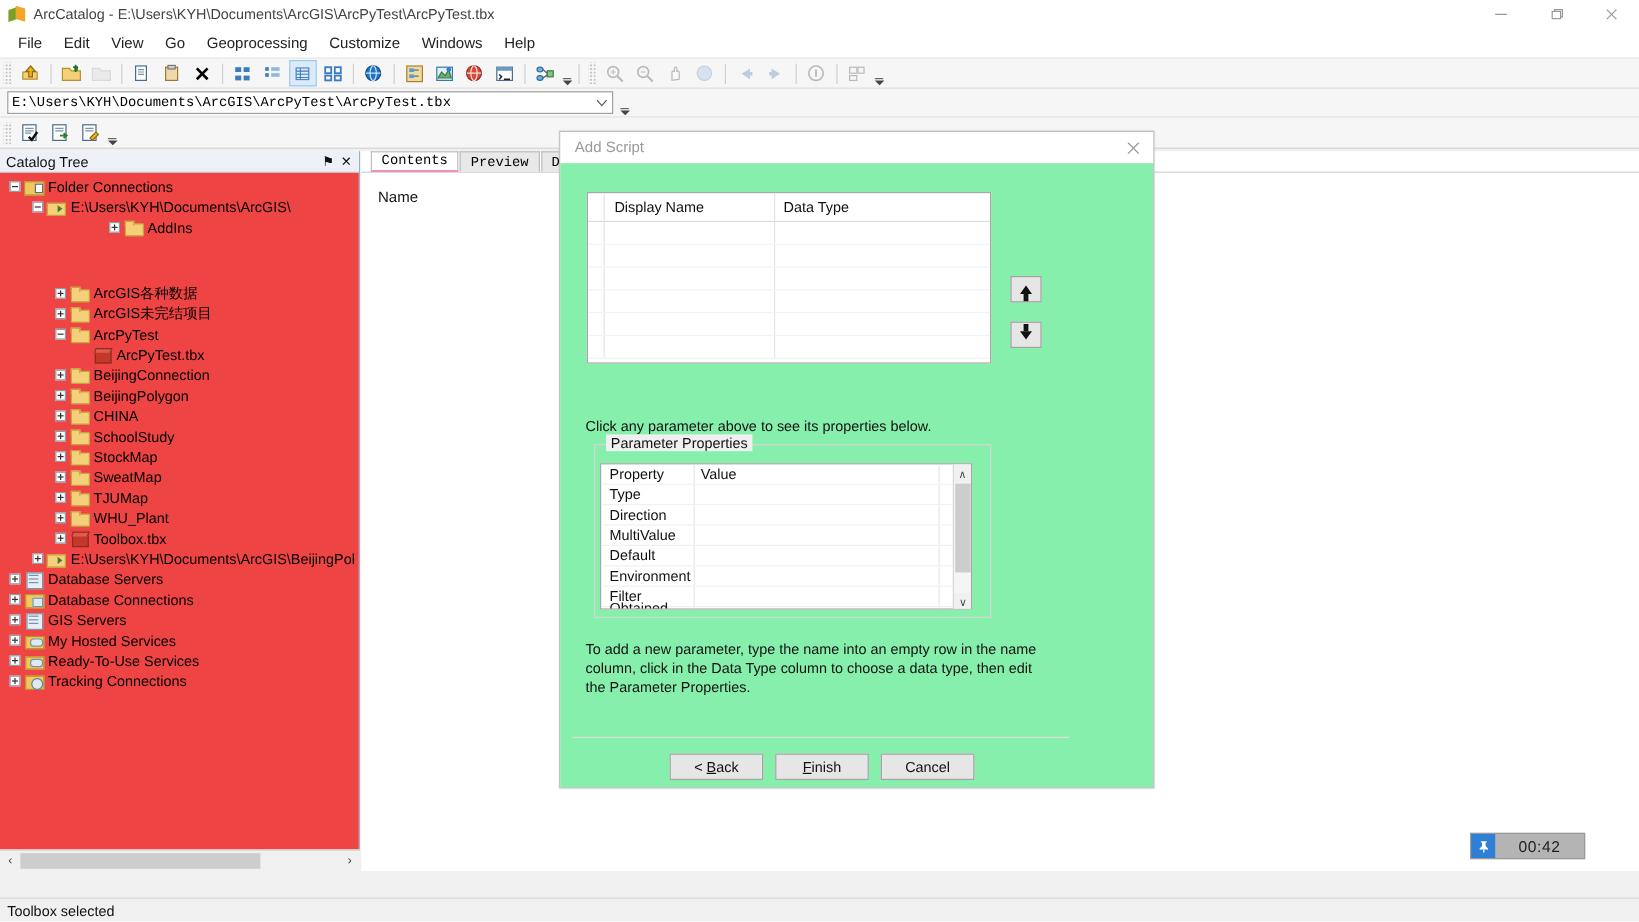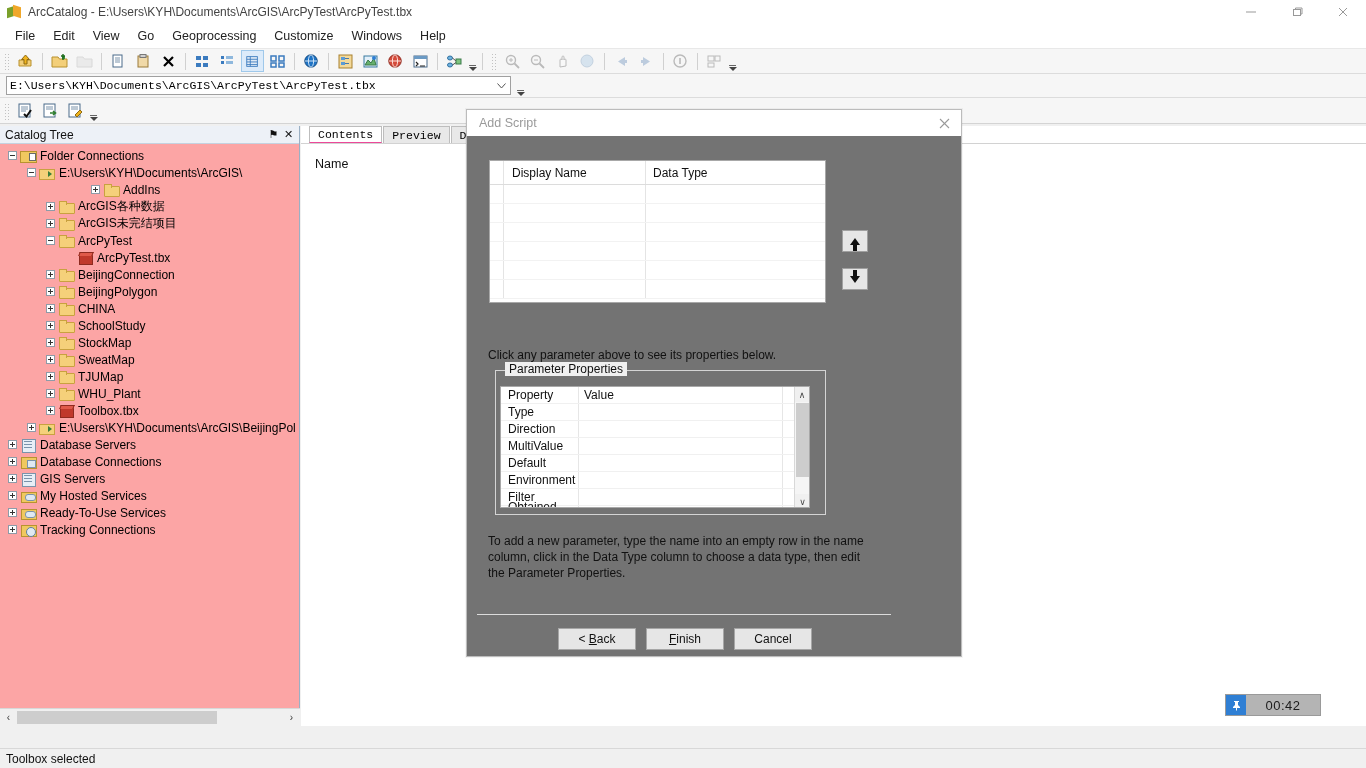--- a/index.html
+++ b/index.html
@@ -78,21 +78,21 @@
   .catalog {
     position:absolute; left:0; top:126px; width:300px; height:600px;
     background:#fff; border-right:1px solid #9ab0c4;
   }
   .cat-header {
     height:18px; background:#edf1f7; border-bottom:1px solid #c5d2e0;
     display:flex; align-items:center; padding:0 3px 0 5px; font-size:12px; color:#111;
   }
   .cat-header .sp { flex:1; }
   .cat-hbtn { width:15px; height:15px; display:flex; align-items:center; justify-content:center; font-size:11px; color:#111; }
-  .cat-body { position:absolute; left:0; top:18px; right:0; bottom:18px; background:#fca5a5; overflow:hidden; padding-top:3px; }
+  .cat-body { position:absolute; left:0; top:18px; right:0; bottom:18px; background:#ef4444; overflow:hidden; padding-top:3px; }
   .tnode { display:flex; align-items:center; height:17px; white-space:nowrap; font-size:12px; color:#000; }
   .exp { width:13px; height:13px; flex:none; display:flex; align-items:center; justify-content:center; margin-right:1px; }
   .exp .bx { width:9px; height:9px; border:1px solid #8e9ba8; background:#fff; position:relative; }
   .exp .bx::before { content:""; position:absolute; left:1px; top:3px; width:5px; height:1px; background:#333; }
   .exp.plus .bx::after { content:""; position:absolute; left:3px; top:1px; width:1px; height:5px; background:#333; }
   .exp.none { }
   .ico { width:16px; height:16px; flex:none; margin-right:4px; position:relative; }
   
   .ico.folder::before { content:""; position:absolute; left:1px; top:4px; width:14px; height:9px; background:#f5d07a; border:1px solid #c9a13f; border-radius:0 1px 1px 1px; }
   .ico.folder::after { content:""; position:absolute; left:1px; top:2px; width:6px; height:3px; background:#f5d07a; border:1px solid #c9a13f; border-bottom:none; }
@@ -144,21 +144,21 @@
   
   .timer { position:absolute; left:1225px; top:694px; width:96px; height:22px; background:#b4b4b4; border:1px solid #9a9a9a; display:flex; align-items:center; }
   .timer .ticon { width:20px; height:20px; background:#2f7fd4; display:flex; align-items:center; justify-content:center; color:#fff; font-size:11px; }
   .timer .ttext { flex:1; text-align:center; font-size:13px; color:#1c1c1c; letter-spacing:.5px; }
 
   
   .dialog { position:absolute; left:466px; top:109px; width:496px; height:548px; background:#f0f0f0; border:1px solid #bcbcbc; box-shadow:0 0 0 1px rgba(0,0,0,.04); }
   .dlg-title { height:26px; background:#ffffff; display:flex; align-items:center; padding-left:12px; }
   .dlg-title .t { flex:1; font-size:12.5px; color:#9a9a9a; }
   .dlg-close { width:34px; height:26px; display:flex; align-items:center; justify-content:center; color:#9a9a9a; }
-  .dlg-body { position:absolute; left:0; top:26px; right:0; bottom:0; background:#737373; }
+  .dlg-body { position:absolute; left:0; top:26px; right:0; bottom:0; background:#86efac; }
 
   .ptable { position:absolute; left:22px; top:24px; width:337px; height:143px; background:#fff; border:1px solid #a8a8a8; }
   .ptable .hdr { display:flex; height:24px; border-bottom:1px solid #dcdcdc; }
   .ptable .cell-idx { width:14px; border-right:1px solid #e4e4e4; }
   .ptable .c1 { width:142px; border-right:1px solid #e4e4e4; display:flex; align-items:center; padding-left:8px; font-size:12px; color:#111; }
   .ptable .c2 { flex:1; display:flex; align-items:center; padding-left:7px; font-size:12px; color:#111; }
   .ptable .row { display:flex; height:19px; border-bottom:1px solid #f2f2f2; }
   .ptable .row .c1, .ptable .row .c2 { font-size:12px; }
 
   .arrowbtn { position:absolute; width:26px; height:22px; background:#e6e6e6; border:1px solid #a0a0a0;
@@ -479,21 +479,21 @@
           <span class="ico fconn"></span>
           <span>E:\Users\KYH\Documents\ArcGIS\</span>
         </div>
         <div class="tnode" style="padding-left: 44px; margin-left: 45px;">
           <span class="exp plus">
             <i class="bx"></i>
           </span>
           <span class="ico folder"></span>
           <span>AddIns</span>
         </div>
-        <div class="tnode" style="padding-left: 44px;">
+        <div class="tnode" style="padding-left: 44px; margin-top: 38px;">
           <span class="exp plus">
             <i class="bx"></i>
           </span>
           <span class="ico folder"></span>
           <span>ArcGIS各种数据</span>
         </div>
         <div class="tnode" style="padding-left: 44px;">
           <span class="exp plus">
             <i class="bx"></i>
           </span>

